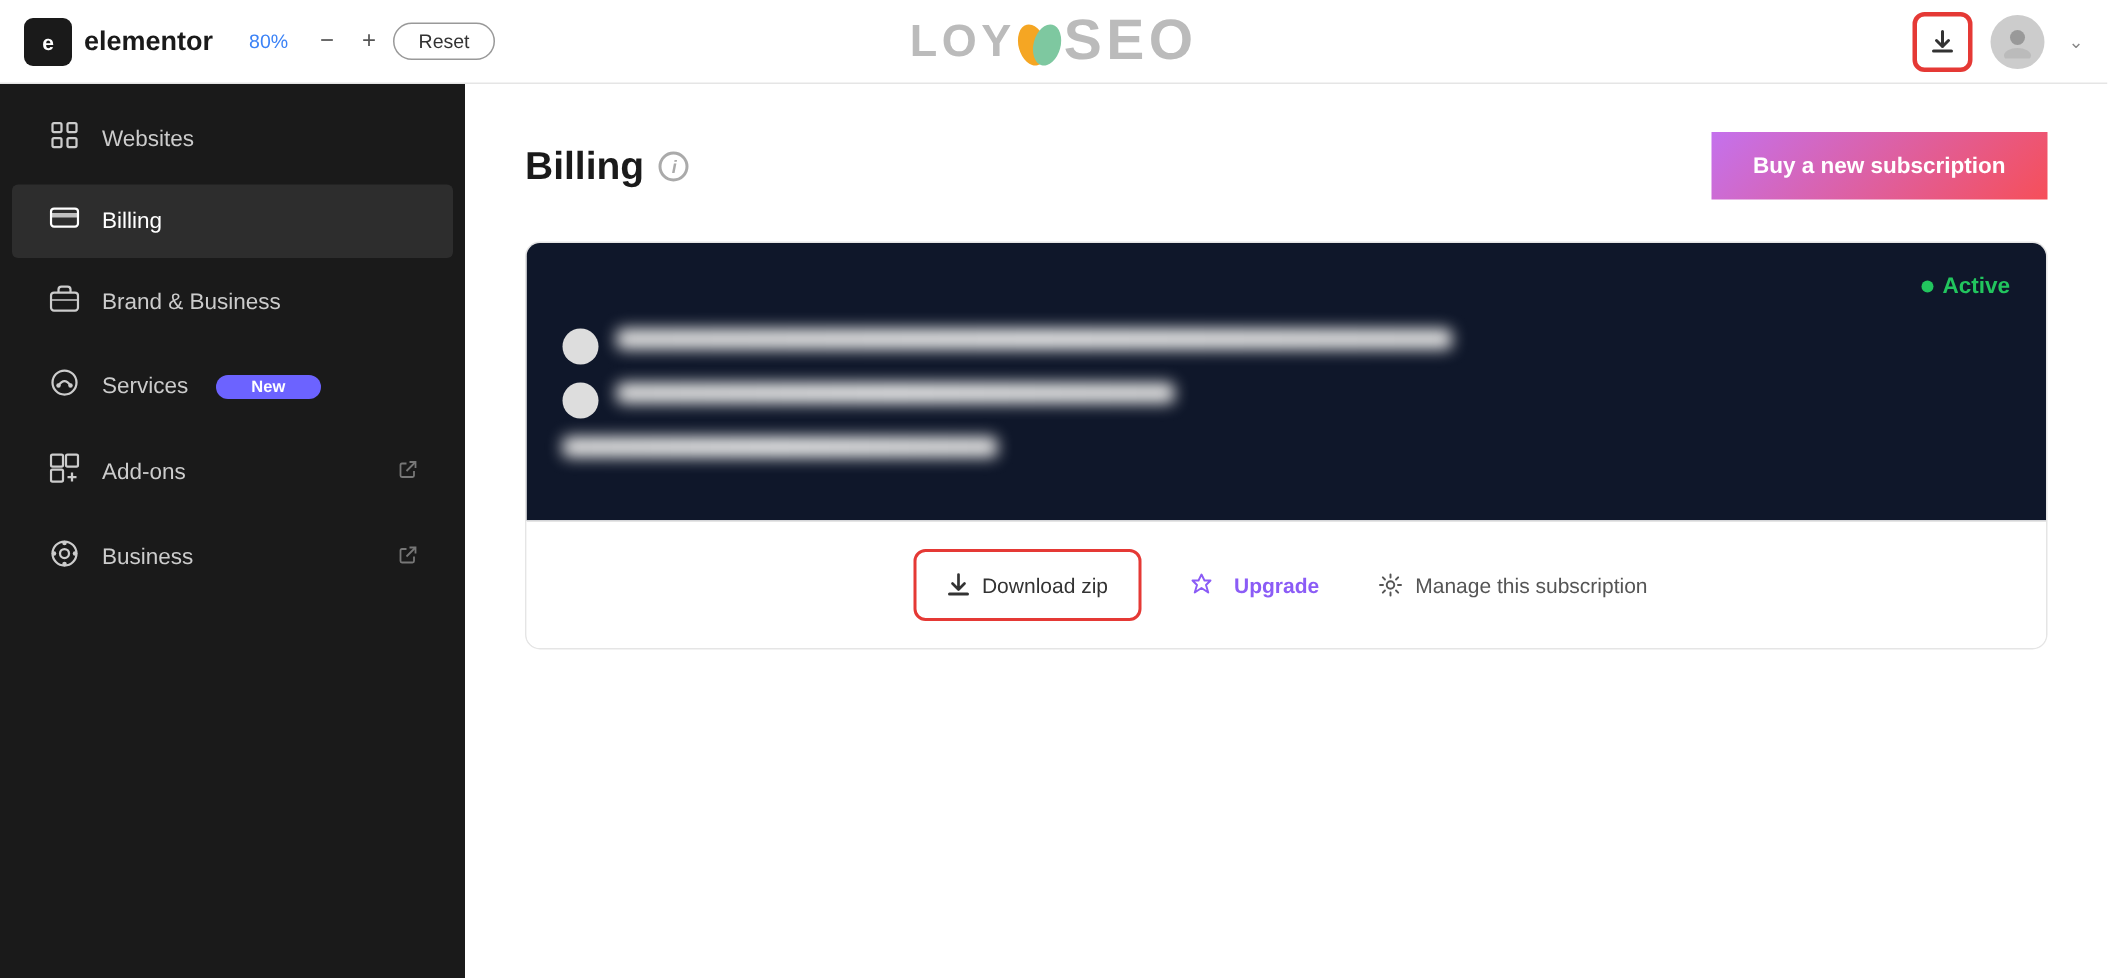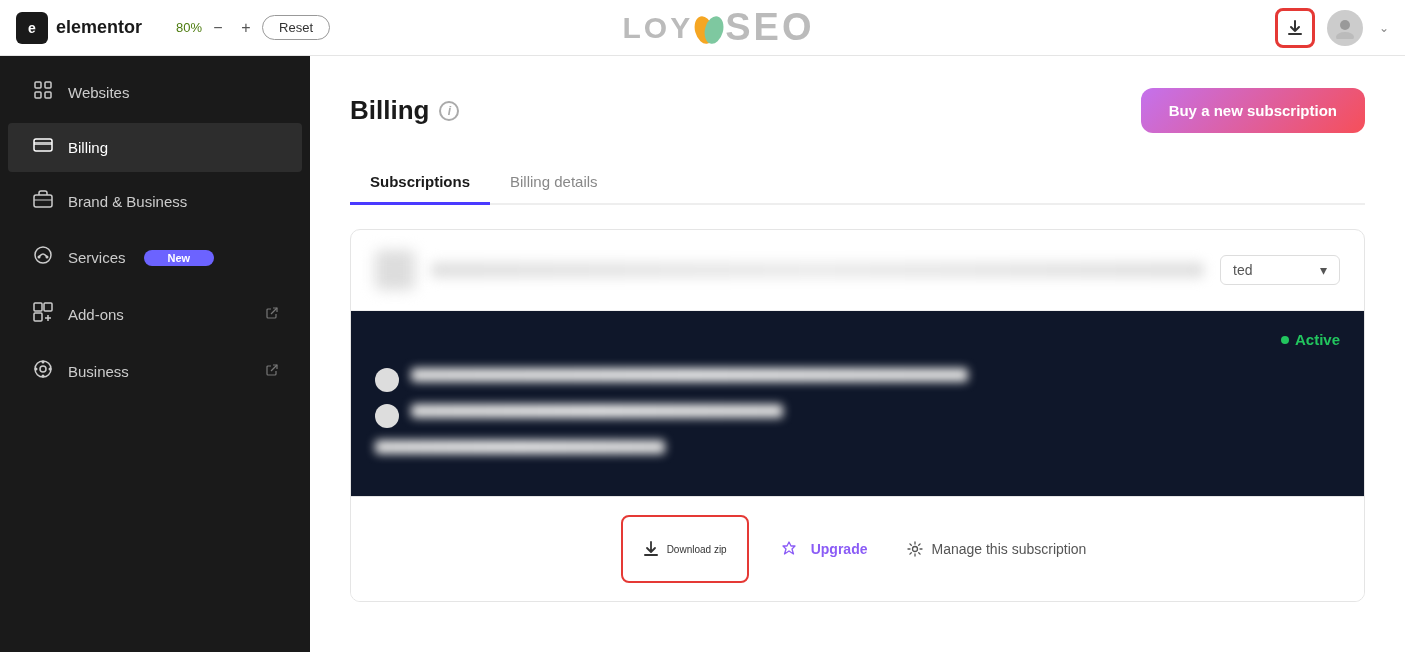--- a/index.html
+++ b/index.html
@@ -42,23 +42,23 @@
       font-size: 14px;
     }
     .zoom-controls {
       display: flex;
       align-items: center;
       gap: 4px;
       margin-left: 12px;
     }
     .zoom-pct {
       font-size: 13px;
-      color: #4d7c0f;
+      color: #3b82f6;
       min-width: 36px;
-      text-align: right;
+      text-align: left;
     }
     .zoom-btn {
       width: 24px;
       height: 24px;
       border: none;
       background: none;
       cursor: pointer;
       font-size: 16px;
       color: #555;
       display: flex;
@@ -72,21 +72,20 @@
       padding: 4px 16px;
       font-size: 13px;
       cursor: pointer;
       color: #333;
     }
 
     .topbar-center {
       position: absolute;
       left: 50%;
       transform: translateX(-50%);
-      margin-left: 16px;
     }
     .loyseo-logo {
       font-size: 32px;
       font-weight: 700;
       color: #bbb;
       letter-spacing: 2px;
       display: flex;
       align-items: center;
       gap: 0;
     }
@@ -230,21 +229,21 @@
       cursor: pointer;
       font-style: italic;
       font-weight: 700;
     }
     .buy-btn {
       background: #c471ed;
       background: linear-gradient(135deg, #c471ed, #f64f59);
       color: #fff;
       border: none;
       padding: 14px 28px;
-      border-radius: 12px;
+      border-radius: 0;
       font-size: 15px;
       font-weight: 600;
       cursor: pointer;
     }
 
     
     .tabs {
       display: flex;
       gap: 0;
       border-bottom: 2px solid #eee;
@@ -366,23 +365,23 @@
       padding: 18px 24px;
       border-top: 1px solid #e5e5e5;
       background: #fff;
     }
     .download-zip-btn {
       display: flex;
       align-items: center;
       gap: 8px;
       border: 2px solid #e53935;
       border-radius: 8px;
-      padding: 24px 20px;
+      padding: 14px 20px;
       color: #333;
-      font-size: 10px;
+      font-size: 14px;
       font-weight: 500;
       cursor: pointer;
       background: #fff;
     }
     .upgrade-btn {
       display: flex;
       align-items: center;
       gap: 14px;
       background: none;
       border: none;
@@ -560,35 +559,23 @@
     <div class="content-header">
       <h1 class="page-title">
         <span>Billing</span>
         <div class="info-icon">
           <span>i</span>
         </div>
       </h1>
       <button class="buy-btn">Buy a new subscription</button>
     </div>
 
-    <div class="tabs">
-      <div class="tab active">Subscriptions</div>
-      <div class="tab">Billing details</div>
-    </div>
 
     <div class="subscription-card">
 
-      <div class="subscription-row-top">
-        <div class="sub-avatar blurred-overlay"></div>
-        <div class="sub-blurred-text"></div>
-        <div class="sub-status-dropdown">
-          <span>ted</span>
-          <span>▾</span>
-        </div>
-      </div>
 
       <div class="subscription-details">
         <div style="display:flex; justify-content:flex-end; margin-bottom:12px;">
           <div class="active-badge">
             <span class="active-dot"></span>
             <span class="active-text">Active</span>
           </div>
         </div>
 
         <div class="detail-row">

